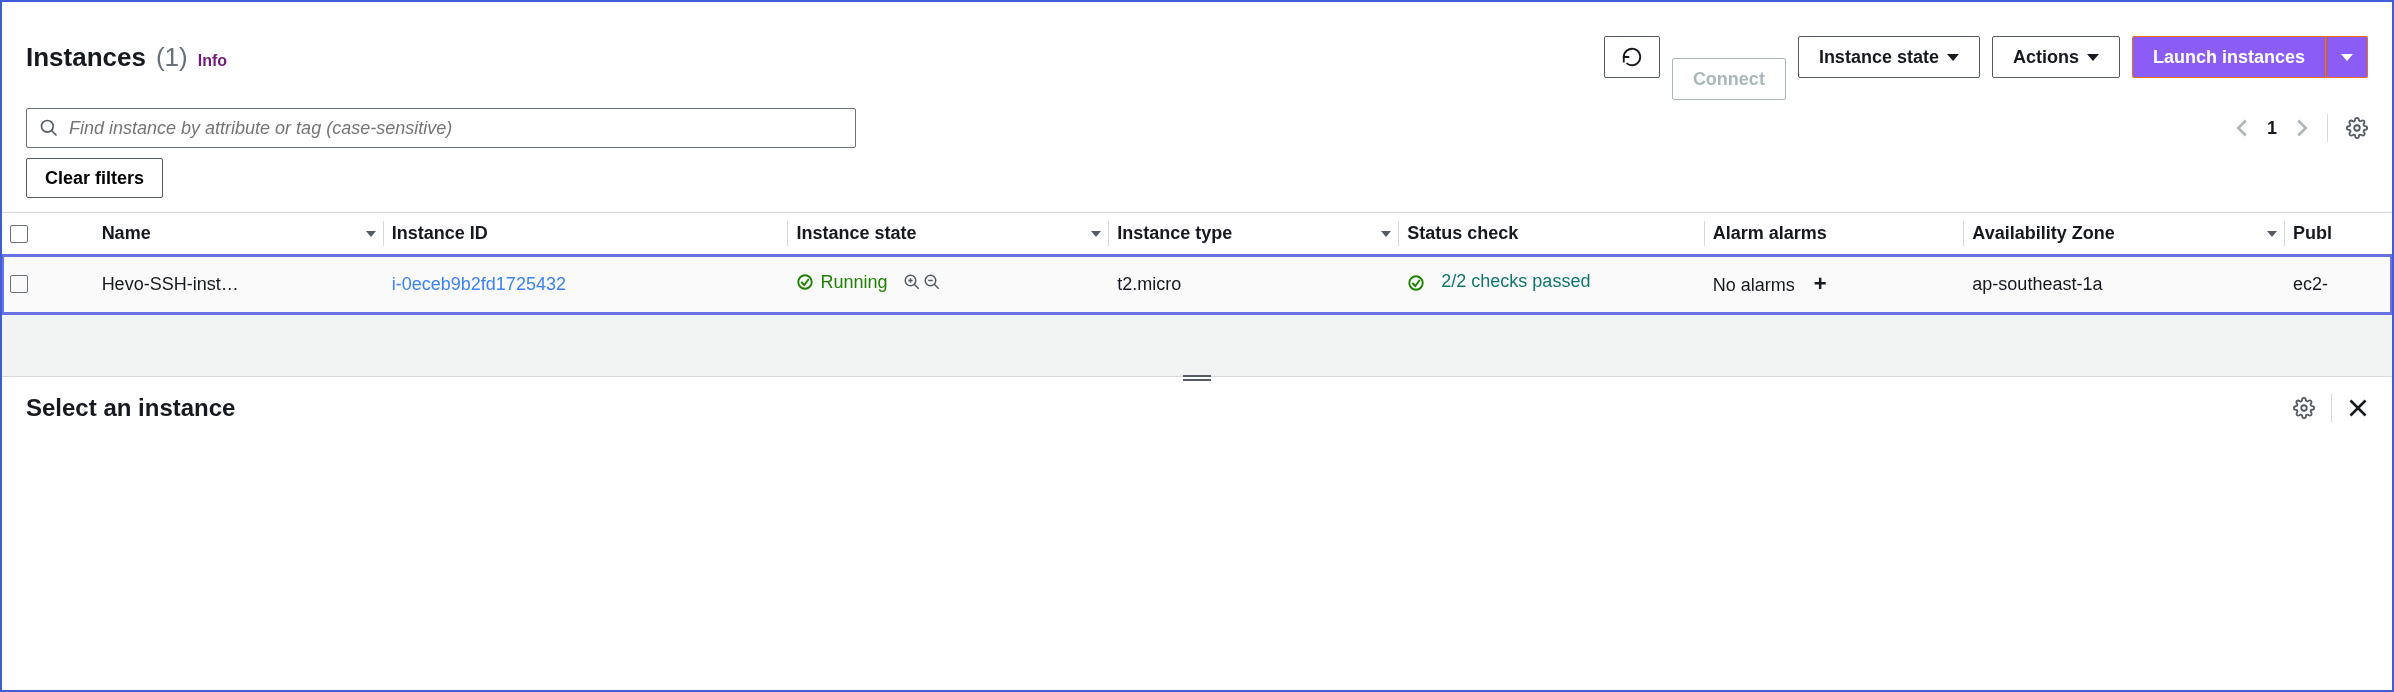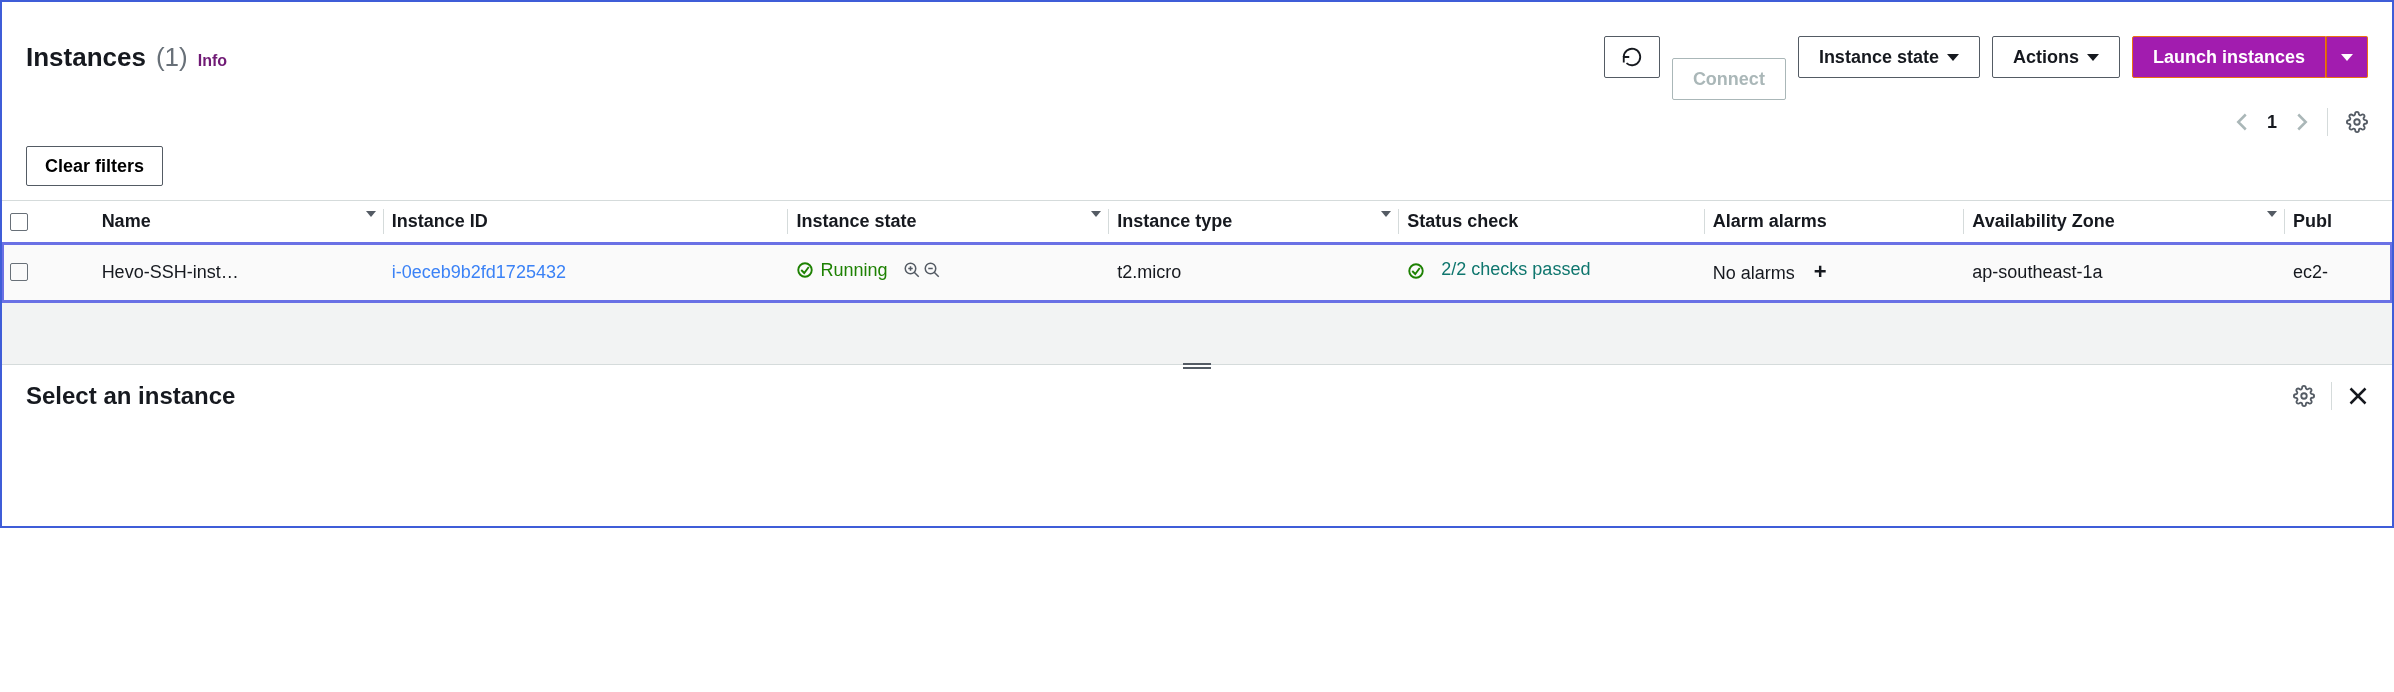--- a/index.html
+++ b/index.html
@@ -1,29 +1,29 @@
 <!DOCTYPE html>
 <html><head>
 <meta charset="utf-8">
 <style>
 * { box-sizing: border-box; margin: 0; padding: 0; }
 body { font-family: "Amazon Ember", "Helvetica Neue", Arial, sans-serif; background: #fff; font-size: 14px; color: #16191f; }
-.container { border: 2px solid #3f5dd8; width: 100%; height: 528px; display: flex; flex-direction: column; }
+.container { border: 2px solid #3f5dd8; width: 100%; height: 692px; display: flex; flex-direction: column; }
 
 
 .header { display: flex; align-items: center; padding: 12px 24px 8px 24px; gap: 12px; }
 .title-group { display: flex; align-items: baseline; gap: 10px; flex: 1; }
 .page-title { font-size: 26px; font-weight: 700; color: #16191f; }
 .count { font-size: 26px; font-weight: 400; color: #687078; }
 .info-link { font-size: 16px; font-weight: 700; color: #701a75; cursor: pointer; }
 .hdr-actions { display: flex; align-items: center; gap: 12px; }
 .btn { display: inline-flex; align-items: center; justify-content: center; gap: 8px; padding: 8px 20px; font-size: 18px; font-weight: 700; border: 1px solid #545b64; border-radius: 2px; background: #fff; cursor: pointer; color: #16191f; height: 42px; }
 .btn.icon-only { padding: 8px 16px; }
 .btn.disabled { color: #aab7b8; border-color: #aab7b8; cursor: default; margin-top: 44px; }
-.btn.primary { background: #a21caf; border-color: #ec7211; color: #fff; }
+.btn.primary { background: #8b5cf6; border-color: #ec7211; color: #fff; }
 .btn.primary.caret-only { padding: 8px 14px; border-left: 1px solid #d65f0a; }
 .btn-group { display: inline-flex; }
 .btn-group .btn { border-radius: 0; }
 .btn-group .btn:first-child { border-radius: 2px 0 0 2px; }
 .btn-group .btn:last-child { border-radius: 0 2px 2px 0; }
 .caret-down { width: 0; height: 0; border-left: 6px solid transparent; border-right: 6px solid transparent; border-top: 7px solid currentColor; display: inline-block; }
 
 
 .search-row { padding: 0 24px 10px 24px; display: flex; align-items: center; gap: 20px; }
 .search-box { flex: 0 0 830px; display: flex; align-items: center; border: 1px solid #687078; border-radius: 2px; padding: 6px 12px; gap: 10px; height: 40px; }
@@ -37,21 +37,21 @@
 .filter-row { padding: 0 24px 14px 24px; display: flex; align-items: center; gap: 48px; }
 .filter-chip { display: inline-flex; align-items: center; gap: 12px; border: 1px solid #0073bb; background: #f1faff; border-radius: 2px; padding: 6px 10px; height: 40px; }
 .filter-chip-text { font-size: 18px; color: #16191f; border-bottom: 1px dashed #545b64; }
 .filter-chip-x { font-size: 18px; color: #16191f; cursor: pointer; padding: 0 4px; }
 .clear-filters { border: 1px solid #545b64; background: #fff; padding: 8px 18px; font-size: 18px; font-weight: 700; border-radius: 2px; cursor: pointer; height: 40px; }
 
 
 .table-wrap { border-top: 1px solid #d5dbdb; overflow-x: hidden; }
 .tbl { width: 100%; border-collapse: collapse; table-layout: fixed; }
 .tbl th { text-align: left; font-size: 18px; font-weight: 700; color: #16191f; padding: 10px 8px; border-bottom: 1px solid #d5dbdb; white-space: nowrap; position: relative; }
-.tbl th .th-inner { display: flex; align-items: flex-start; justify-content: space-between; gap: 10px; }
+.tbl th .th-inner { display: flex; align-items: center; justify-content: space-between; gap: 10px; }
 .th-divider { position: absolute; right: 0; top: 20%; height: 60%; width: 1px; background: #d5dbdb; }
 .sort-caret { width: 0; height: 0; border-left: 5px solid transparent; border-right: 5px solid transparent; border-top: 6px solid #545b64; display: inline-block; }
 .tbl td { font-size: 18px; padding: 16px 8px; border-bottom: 1px solid #eaeded; white-space: nowrap; overflow: hidden; text-overflow: ellipsis; }
 .row-selected { outline: 3px solid #6a71e5; outline-offset: -2px; background: #fafafa; }
 .chk { width: 18px; height: 18px; border: 1px solid #687078; border-radius: 2px; cursor: pointer; }
 .link { color: #3b82f6; cursor: pointer; }
 .state-running { color: #1d8102; display: inline-flex; align-items: center; gap: 6px; }
 .status-pass { color: #0f766e; display: inline-flex; align-items: flex-end; gap: 16px; }
 .zoom-icons { display: inline-flex; gap: 2px; color: #545b64; margin-left: 10px; }
 .plus-btn { font-size: 22px; font-weight: 700; cursor: pointer; color: #16191f; margin-left: 14px; }
@@ -98,20 +98,27 @@
       <div class="btn-group">
         <button class="btn primary">Launch instances</button>
         <button class="btn primary caret-only">
           <span class="caret-down"></span>
         </button>
       </div>
     </div>
   </div>
 
   <div class="search-row">
+    <div class="search-box">
+      <svg width="20" height="20" viewBox="0 0 24 24" fill="none" stroke="#545b64" stroke-width="2">
+          <circle cx="10" cy="10" r="7"></circle>
+          <line x1="21" y1="21" x2="15" y2="15"></line>
+        </svg>
+      <input type="text" placeholder="Find instance by attribute or tag (case-sensitive)" style="">
+    </div>
     <div class="pager">
       <span class="pager-arrow">
         <svg width="14" height="20" viewBox="0 0 10 16" fill="none" stroke="#aab7b8" stroke-width="2">
             <polyline points="8 2 2 8 8 14"></polyline>
           </svg>
       </span>
       <span class="pager-num">1</span>
       <span class="pager-arrow">
         <svg width="14" height="20" viewBox="0 0 10 16" fill="none" stroke="#aab7b8" stroke-width="2">
             <polyline points="2 2 8 8 2 14"></polyline>

